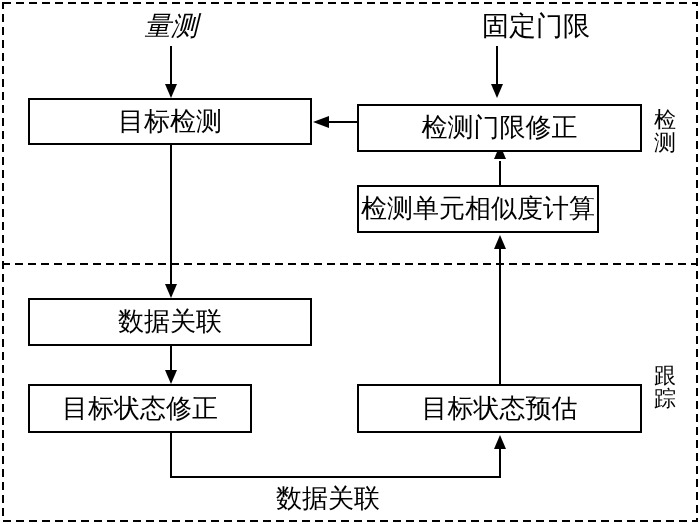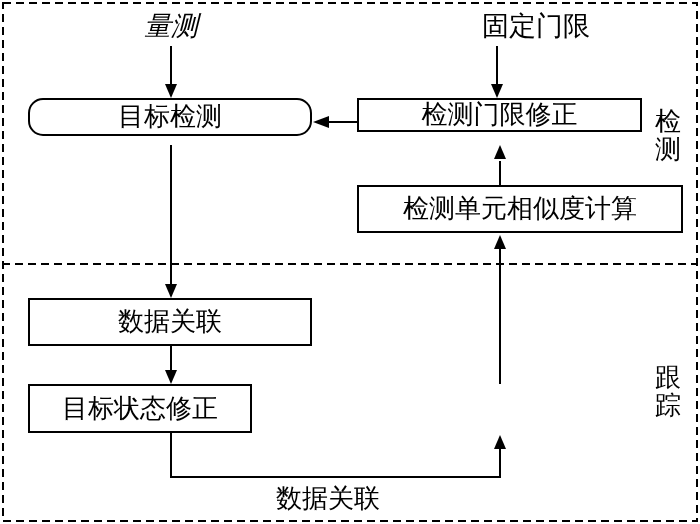--- a/index.html
+++ b/index.html
@@ -26,42 +26,42 @@
     border: 2px solid #000000;
     background: #ffffff;
     display: flex;
     align-items: center;
     justify-content: center;
     font-size: 26px;
     line-height: 1;
     box-sizing: border-box;
     white-space: nowrap;
   }
-  .box-a { left: 28px;  top: 98px;  width: 284px; height: 38px; border-radius: 15px; }
-  .box-b { left: 357px; top: 98px;  width: 285px; height: 34px; }
-  .box-c { left: 357px; top: 185px; width: 326px; height: 48px; }
+  .box-a { left: 28px;  top: 98px;  width: 284px; height: 47px; }
+  .box-b { left: 357px; top: 104px;  width: 285px; height: 48px; }
+  .box-c { left: 357px; top: 185px; width: 242px; height: 48px; }
   .box-d { left: 28px;  top: 298px; width: 284px; height: 48px; text-align: right; }
   .box-e { left: 28px;  top: 384px; width: 224px; height: 49px; }
   .box-f { left: 357px; top: 384px; width: 285px; height: 49px; }
   .flow-label {
     position: absolute;
     font-size: 27px;
     line-height: 1.1;
     white-space: nowrap;
     transform: translateX(-50%);
   }
   .label-measurement    { left: 171px; top: 12px; font-style: italic; }
   .label-fixedthreshold { left: 496px; top: 12px; margin-left: 40px; }
   .label-targetstate    { left: 328px; top: 485px; font-size: 26px; }
   .section-label {
     position: absolute;
-    font-size: 26px;
+    font-size: 22px;
     width: 28px;
     line-height: 1.06;
-    text-align: center;
+    text-align: left;
     word-break: break-all;
   }
   .label-detection { left: 654px; top: 108px; }
   .label-tracking  { left: 654px; top: 364px; }
   svg { display: block; }
 </style>
 </head>
 <body>
 
 <div class="canvas">
@@ -114,19 +114,20 @@
   </svg>
 
   <div class="flow-label label-measurement">量测</div>
   <div class="flow-label label-fixedthreshold">固定门限</div>
 
   <div class="box box-a">目标检测</div>
   <div class="box box-b">检测门限修正</div>
   <div class="box box-c">检测单元相似度计算</div>
   <div class="box box-d">数据关联</div>
   <div class="box box-e">目标状态修正</div>
+  <div class="box box-f">目标状态预估</div>
 
   <div class="section-label label-detection">检测</div>
   <div class="section-label label-tracking">跟踪</div>
 
   <div class="flow-label label-targetstate">数据关联</div>
 
 </div>
 
 </body></html>

